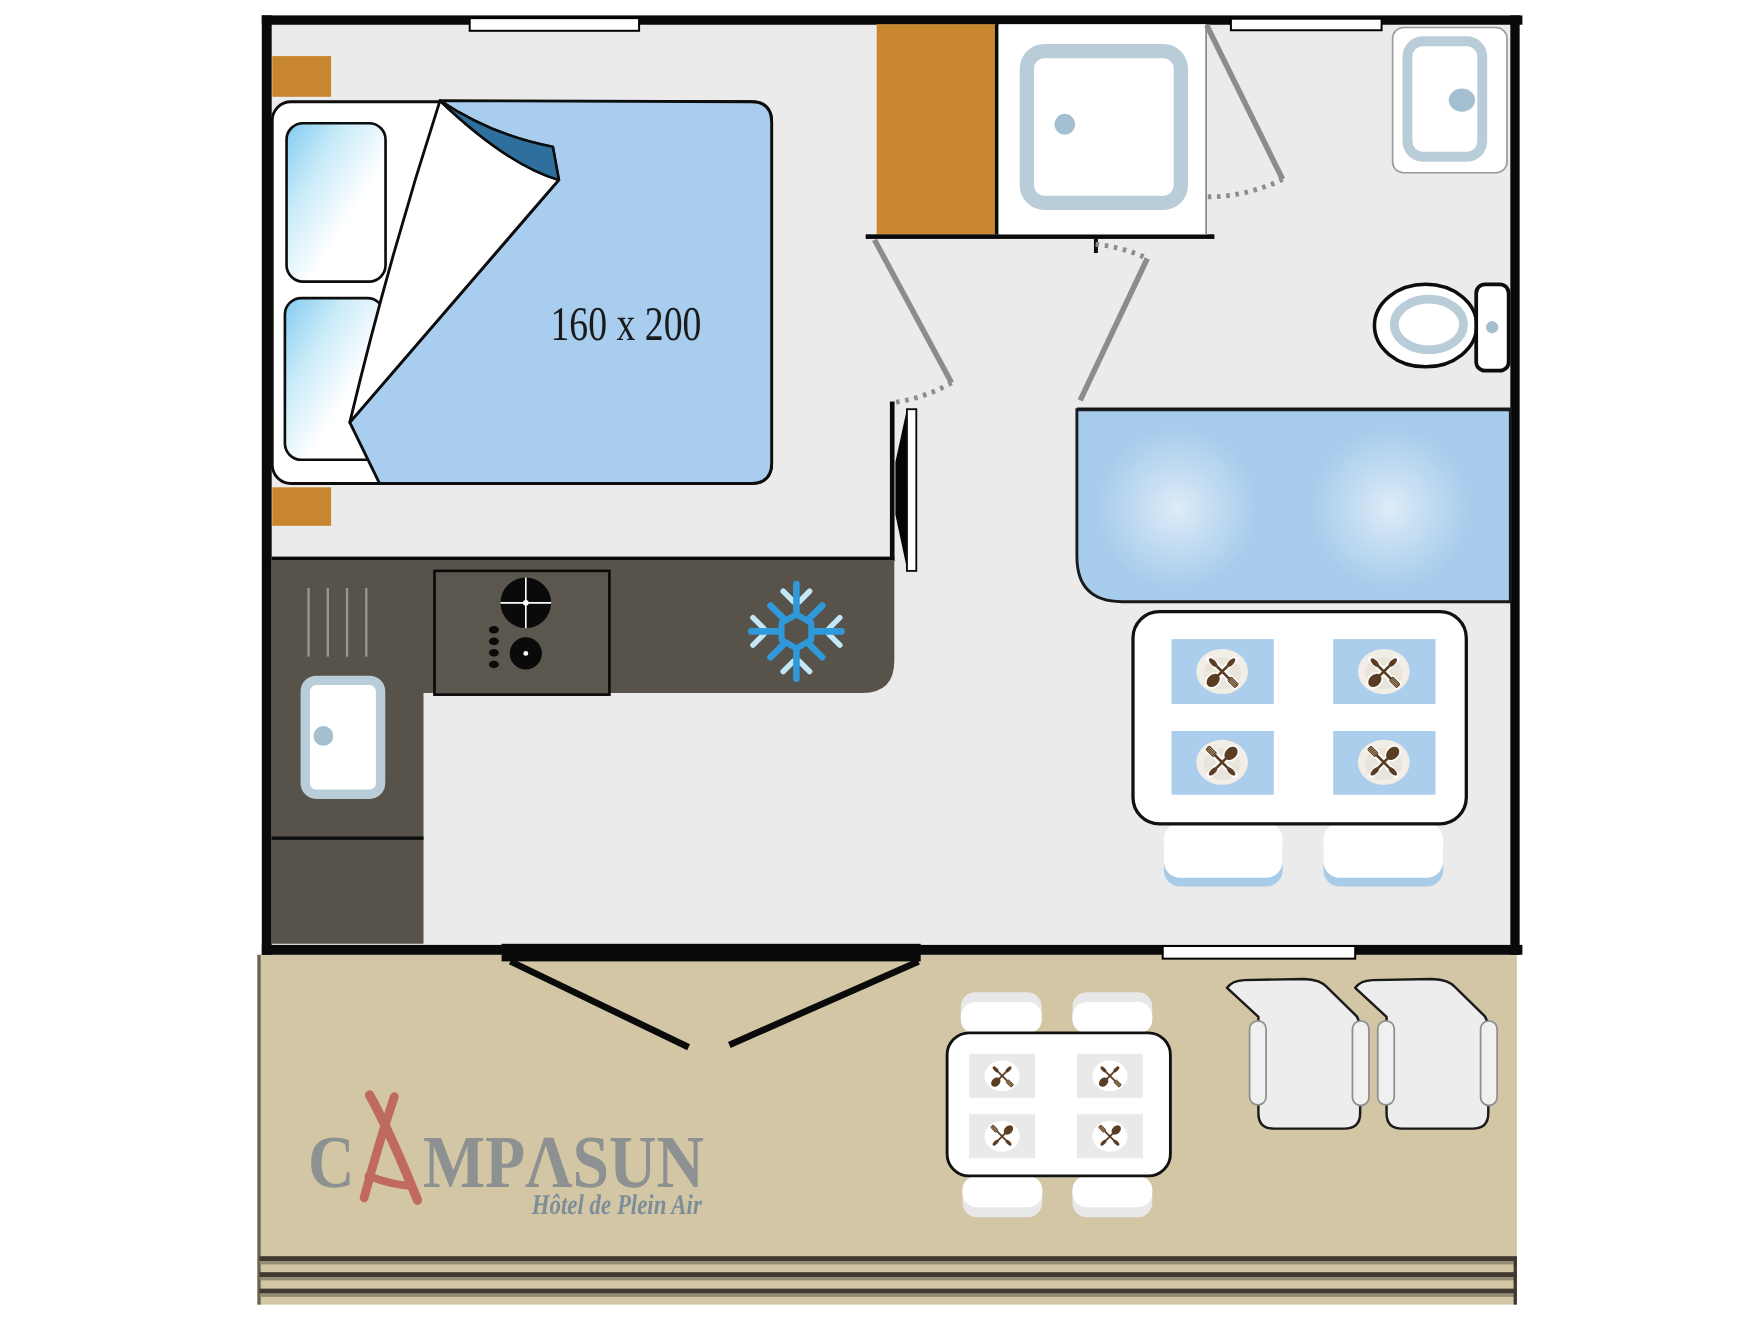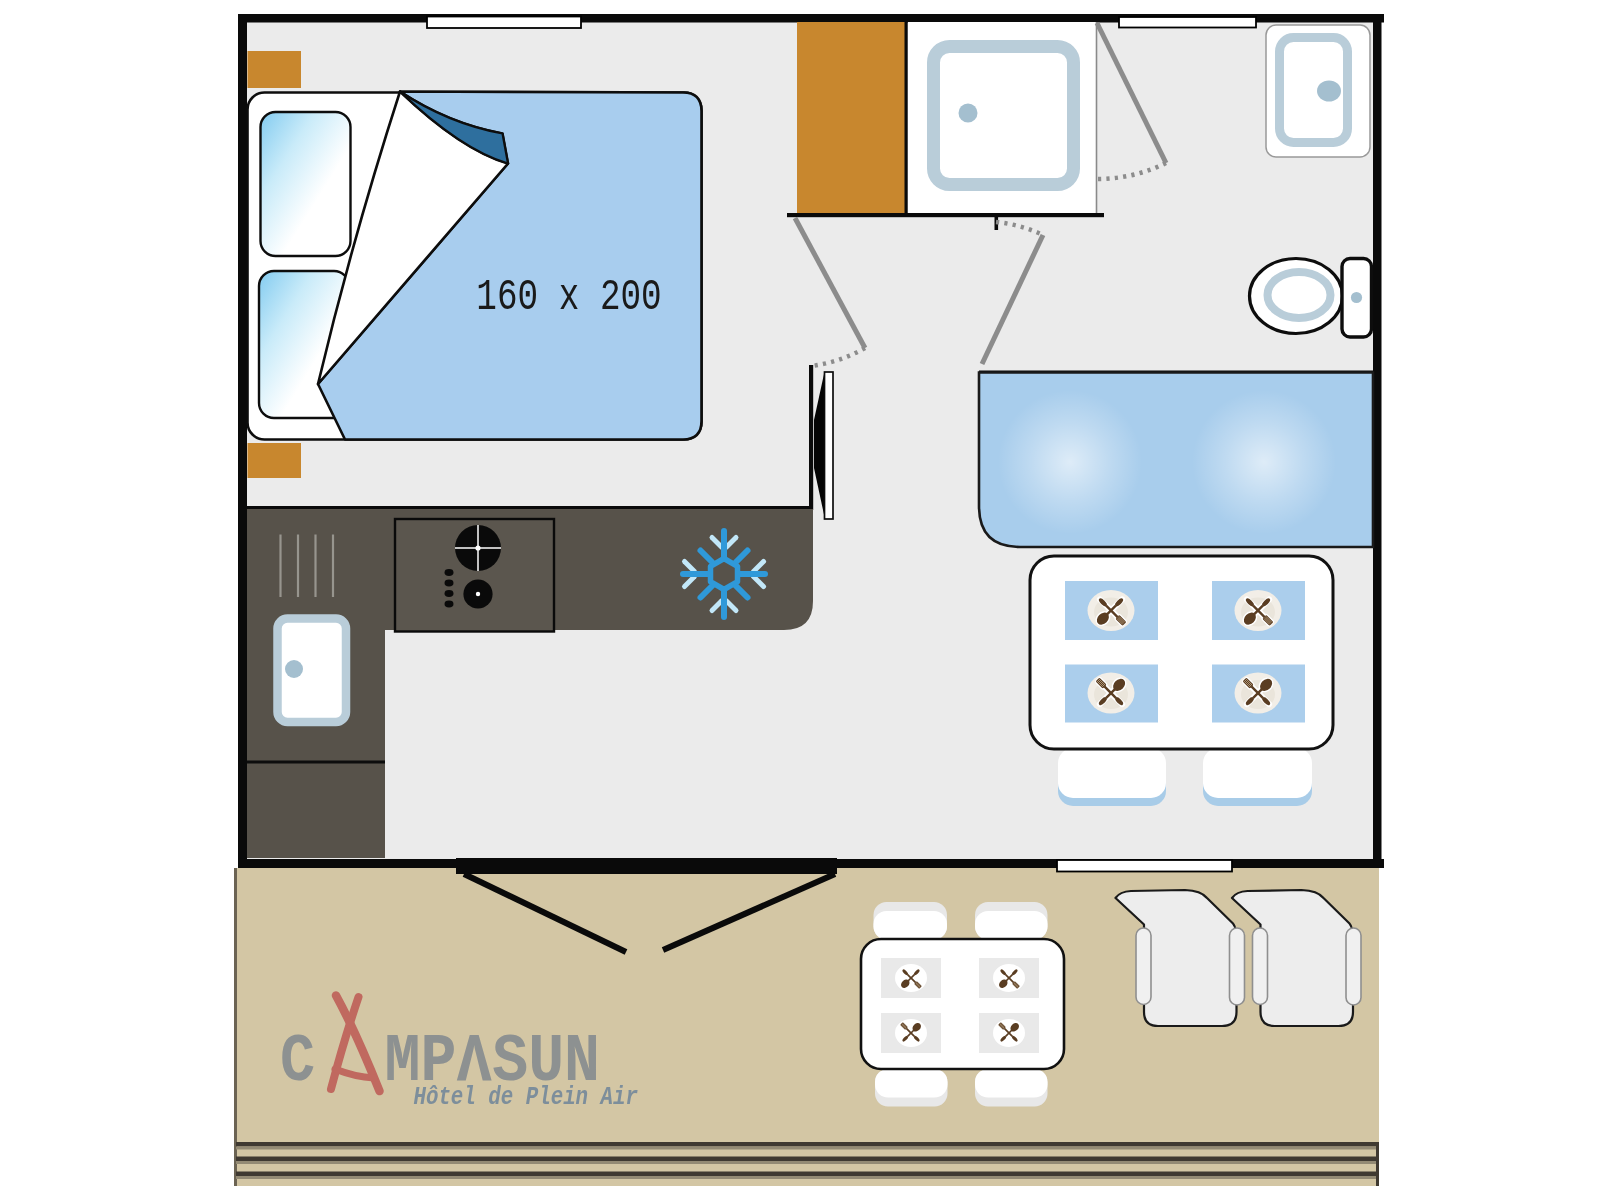--- a/index.html
+++ b/index.html
@@ -1,17 +1,17 @@
 <!DOCTYPE html>
 <html><head>
 <meta charset="utf-8">
 <style>
   html,body{margin:0;padding:0;background:#ffffff;}
   #stage{position:relative;width:1600px;height:1200px;background:#1d4ed8;overflow:hidden;
-         font-family:Liberation Mono, monospace;}
+         font-family:Liberation Serif, serif;}
   svg{position:absolute;left:0;top:0;}
 </style>
 </head>
 <body>
 <div id="stage">
 <svg width="1600" height="1200" viewBox="0 0 1600 1200">
 <defs>
   <radialGradient id="glow" cx="50%" cy="50%" r="50%">
     <stop offset="0%" stop-color="#ffffff" stop-opacity="0.62"></stop>
     <stop offset="55%" stop-color="#ffffff" stop-opacity="0.26"></stop>

